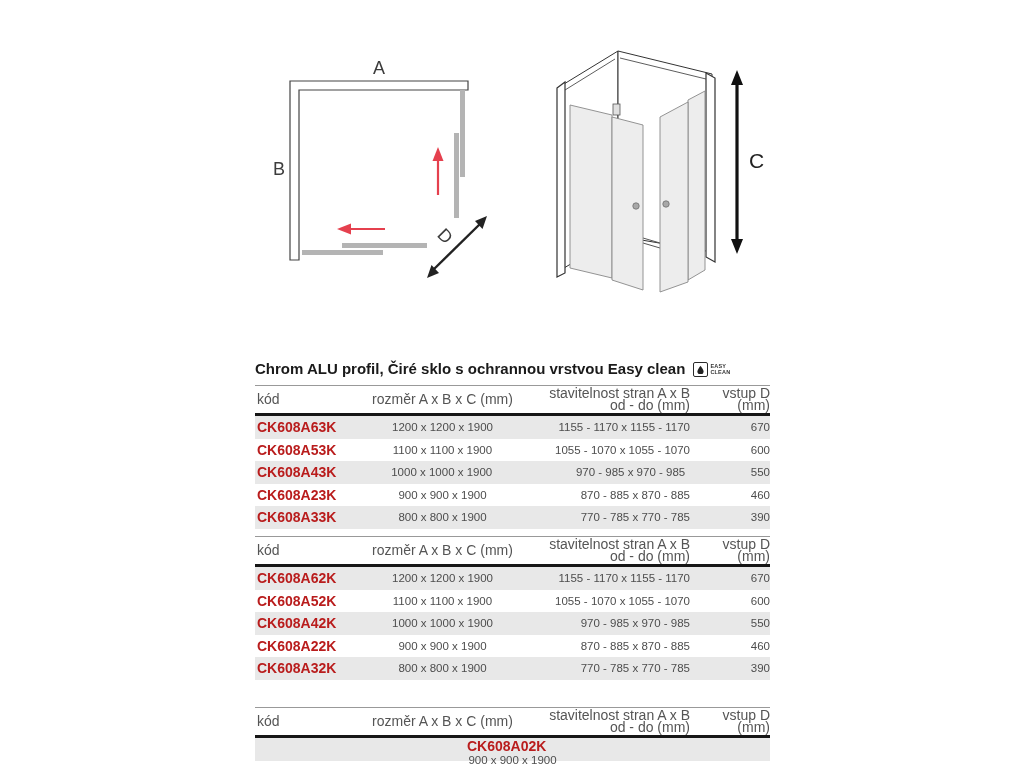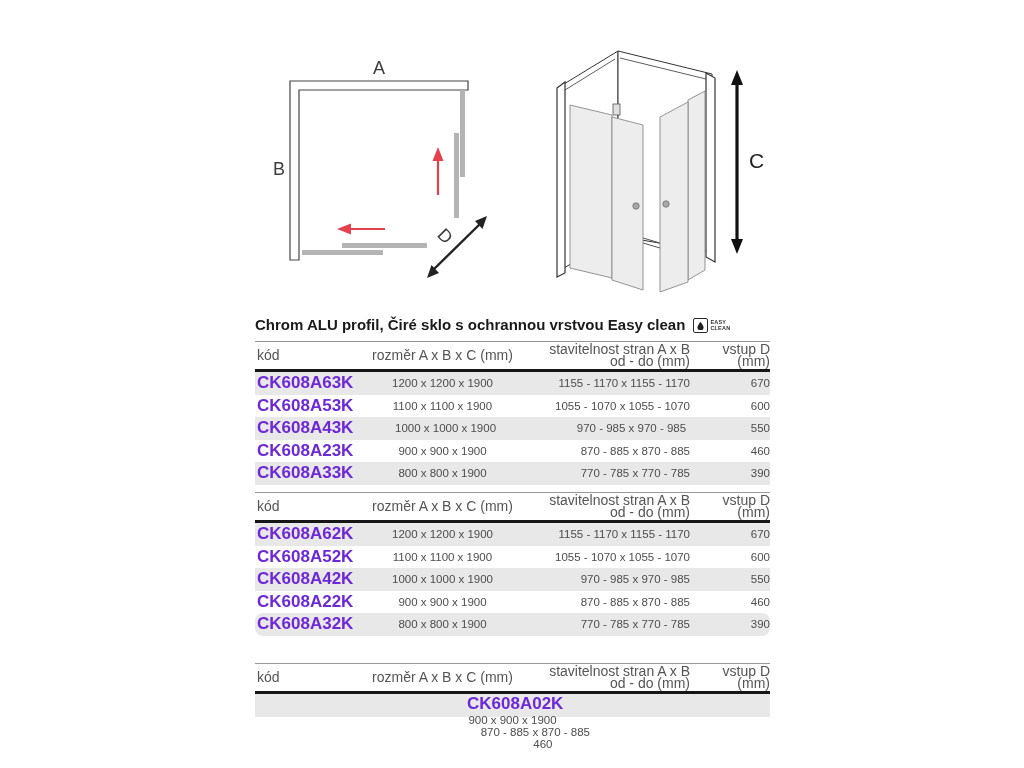--- a/index.html
+++ b/index.html
@@ -3,21 +3,21 @@
 <meta charset="utf-8">
 <style>
   html,body{margin:0;padding:0;}
   body{
     width:1024px;height:768px;background:#ffffff;position:relative;
     font-family:"Liberation Sans",sans-serif;overflow:hidden;
   }
   .diagram{position:absolute;}
   #plan-svg{left:260px;top:55px;}
   #iso-svg{left:548px;top:42px;}
-  .section{position:absolute;left:255px;width:515px;}
+  .section{position:absolute;left:255px;width:515px;margin-top:44px;}
   .sec-title{
     font-size:15px;font-weight:bold;color:#1a1a1a;line-height:18px;
     margin:0 0 7px 0;display:flex;align-items:center;gap:5px;white-space:nowrap;
   }
   .badge{display:inline-flex;align-items:center;gap:2px;margin-left:3px;}
   .badge-box{
     width:15px;height:15px;border:1.4px solid #2a2a2a;border-radius:2px;
     display:inline-flex;align-items:center;justify-content:center;background:#fff;box-sizing:border-box;
   }
   .badge-text{display:inline-flex;flex-direction:column;justify-content:center;}
@@ -25,21 +25,21 @@
   .thead{
     display:flex;align-items:center;height:27px;
     border-top:1px solid #999;border-bottom:3px solid #161616;
     color:#555;font-size:14px;line-height:11.5px;box-sizing:content-box;
   }
   .trow{display:flex;align-items:center;height:22.5px;font-size:11.5px;color:#4d4d4d;}
   .c1{width:95px;text-align:left;padding-left:2px;box-sizing:border-box;}
   .c2{width:185px;text-align:center;}
   .c3{width:155px;text-align:right;}
   .c4{width:80px;text-align:right;}
-  .trow .c1{font-weight:bold;color:#6d28d9;font-size:17px;}
+  .trow .c1{font-weight:bold;color:#b91c1c;font-size:14px;}
   .svg-label{font-family:"Liberation Sans",sans-serif;}
 </style>
 </head>
 <body>
 
 <svg id="plan-svg" class="diagram" width="245" height="240" viewBox="0 0 245 240">
 
   <polygon points="30,26 208,26 208,35 39,35 39,205 30,205" fill="#ffffff" stroke="#444444" stroke-width="1.2"></polygon>
 
   <rect x="200" y="35" width="5" height="87" fill="#b4b4b4"></rect>
@@ -173,21 +173,21 @@
         <div class="c2">1000 x 1000 x 1900</div>
         <div class="c3">970 - 985 x 970 - 985</div>
         <div class="c4">550</div>
       </div>
       <div class="trow">
         <div class="c1">CK608A22K</div>
         <div class="c2">900 x 900 x 1900</div>
         <div class="c3">870 - 885 x 870 - 885</div>
         <div class="c4">460</div>
       </div>
-      <div class="trow" style="background: rgb(232, 232, 232); border-radius: 8px;">
+      <div class="trow" style="background: rgb(232, 232, 232);">
         <div class="c1">CK608A32K</div>
         <div class="c2">800 x 800 x 1900</div>
         <div class="c3">770 - 785 x 770 - 785</div>
         <div class="c4">390</div>
       </div>
     </div>
     <div class="section" style="top: 663px;">
       <div class="thead">
         <div class="c1">kód</div>
         <div class="c2">rozměr A x B x C (mm)</div>

